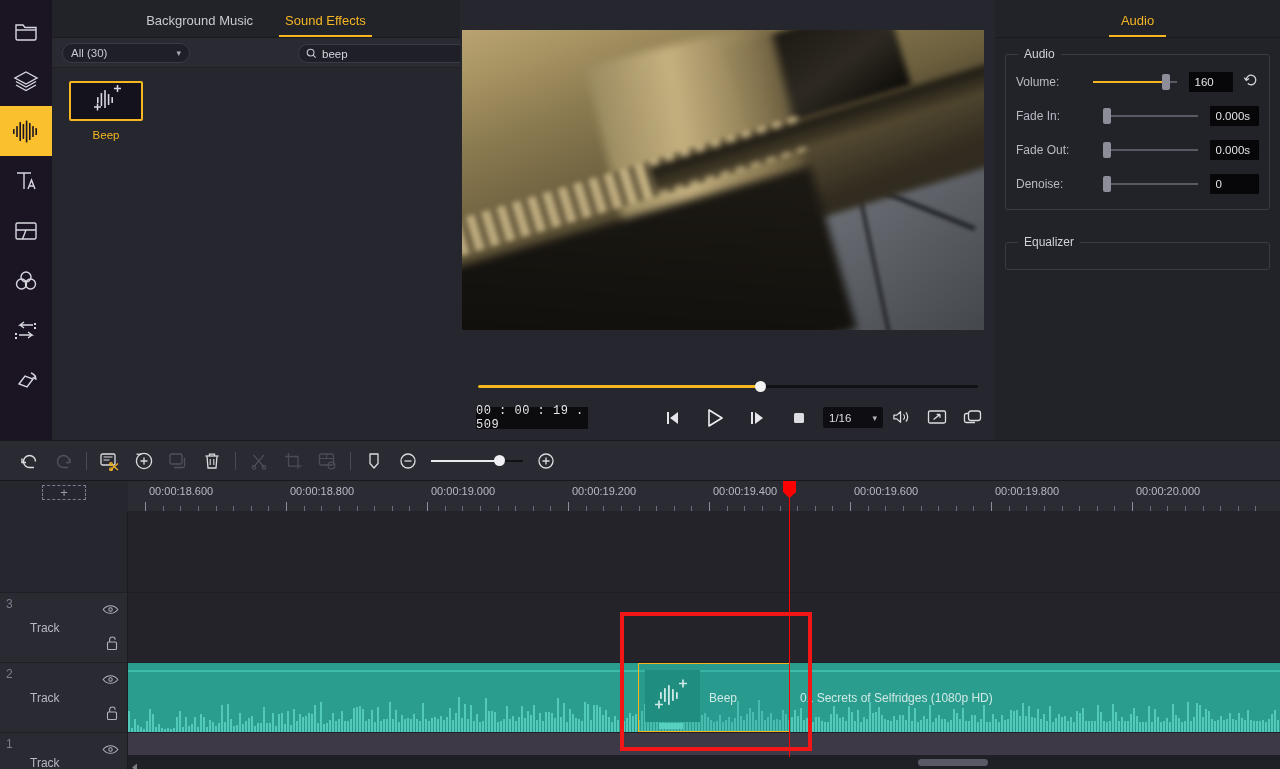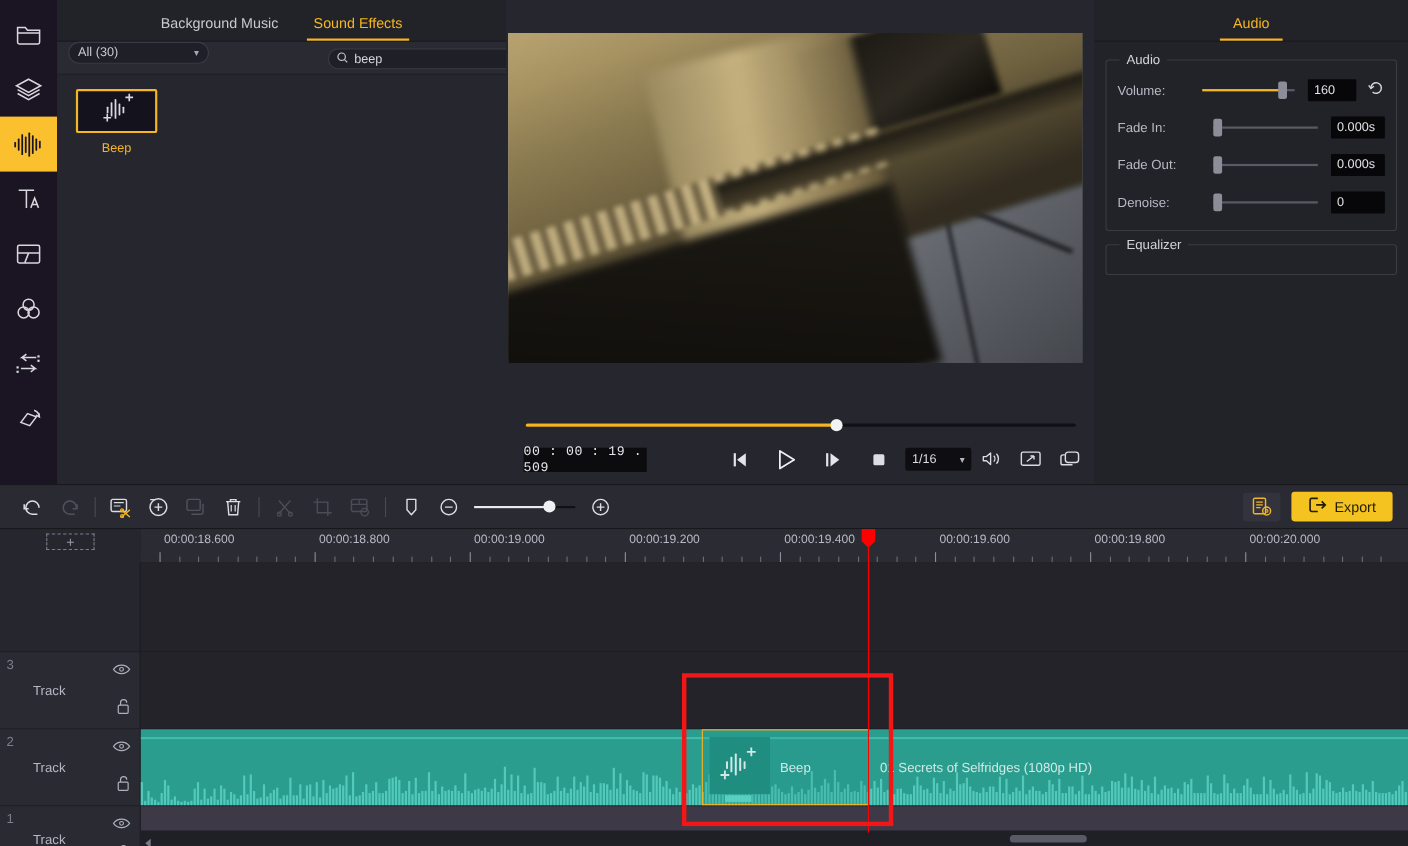--- a/index.html
+++ b/index.html
@@ -45,21 +45,21 @@
     font-size: 13px; color: #c9c9d2; padding: 0 6px 9px 6px;
     cursor: pointer; position: relative;
   }
   .lib-tab.active { color: #f5b622; }
   .lib-tab.active::after {
     content:""; position:absolute; left:0; right:0; bottom:0;
     height: 2px; background: #f5b622;
   }
   .lib-toolbar {
     height: 30px; background: #2a2a32;
-    display: flex; align-items: flex-start; padding: 0 10px;
+    display: flex; align-items: center; padding: 0 10px;
     border-bottom: 1px solid #1f1f25;
   }
   .lib-select {
     width: 128px; height: 20px; background: #1f1f27;
     border: 1px solid #3a3a45; border-radius: 10px;
     display: flex; align-items: center; justify-content: space-between;
     padding: 0 8px; font-size: 11.5px; color: #c8c8d2; cursor: pointer;
   }
   .lib-select .chev { font-size: 9px; color: #a8a8b4; }
   .search-box {
@@ -607,21 +607,21 @@
       <div class="row">
         <div class="row-label">Denoise:</div>
         <div class="sl">
           <div class="sl-track"></div>
           <div class="sl-knob" style="left:0"></div>
         </div>
         <div class="vbox">0</div>
       </div>
     </div>
 
-    <div class="group" style="margin-top:12px">
+    <div class="group" style="margin-top:32px">
       <div class="group-title">Equalizer</div>
     </div>
   </div>
 
   <div class="edittoolbar">
     <div style="width:12px"></div>
     <div class="tb">
       <svg width="20" height="18" viewBox="0 0 20 18">
           <path d="M3.5 9.5A6 6 0 1 1 9.5 15.5H5" fill="none" stroke="#dcdce2" stroke-width="1.4" transform="scale(-1,1) translate(-20,0)"></path>
           <path d="M16.5 9.5 A6 6 0 1 0 10.5 15.5 H16" fill="none" stroke="none"></path>
@@ -702,39 +702,20 @@
       <div class="zs-fill"></div>
       <div class="zs-knob"></div>
     </div>
     <div class="tb">
       <svg width="18" height="18" viewBox="0 0 18 18">
           <circle cx="9" cy="9" r="7" fill="none" stroke="#dcdce2" stroke-width="1.3"></circle>
           <path d="M5.5 9h7M9 5.5v7" stroke="#dcdce2" stroke-width="1.3"></path>
         </svg>
     </div>
 
-    <div class="tb-right">
-      <div class="proj-btn">
-        <svg width="20" height="20" viewBox="0 0 20 20">
-            <rect x="2.5" y="2" width="11" height="14" rx="1.2" fill="none" stroke="#f0b429" stroke-width="1.3"></rect>
-            <path d="M5 5.5h6M5 8h6M5 10.5h4" stroke="#f0b429" stroke-width="1.1"></path>
-            <circle cx="14.5" cy="13.5" r="3.6" fill="none" stroke="#f0b429" stroke-width="1.3"></circle>
-            <circle cx="14.5" cy="13.5" r="1.2" fill="none" stroke="#f0b429" stroke-width="1"></circle>
-          </svg>
-      </div>
-      <div class="export-btn">
-        <span>
-          <svg width="18" height="16" viewBox="0 0 18 16">
-              <path d="M9 2H3.5A1.5 1.5 0 0 0 2 3.5v9A1.5 1.5 0 0 0 3.5 14H9" fill="none" stroke="#221c06" stroke-width="1.5"></path>
-              <path d="M7.5 8h8M12.5 4.8 15.8 8l-3.3 3.2" fill="none" stroke="#221c06" stroke-width="1.5"></path>
-            </svg>
-        </span>
-        <span>Export</span>
-      </div>
-    </div>
   </div>
 
   <div class="timeline">
 
     <div class="tl-corner">
       <div class="addtrack">+</div>
     </div>
 
     <div class="ruler">
 

